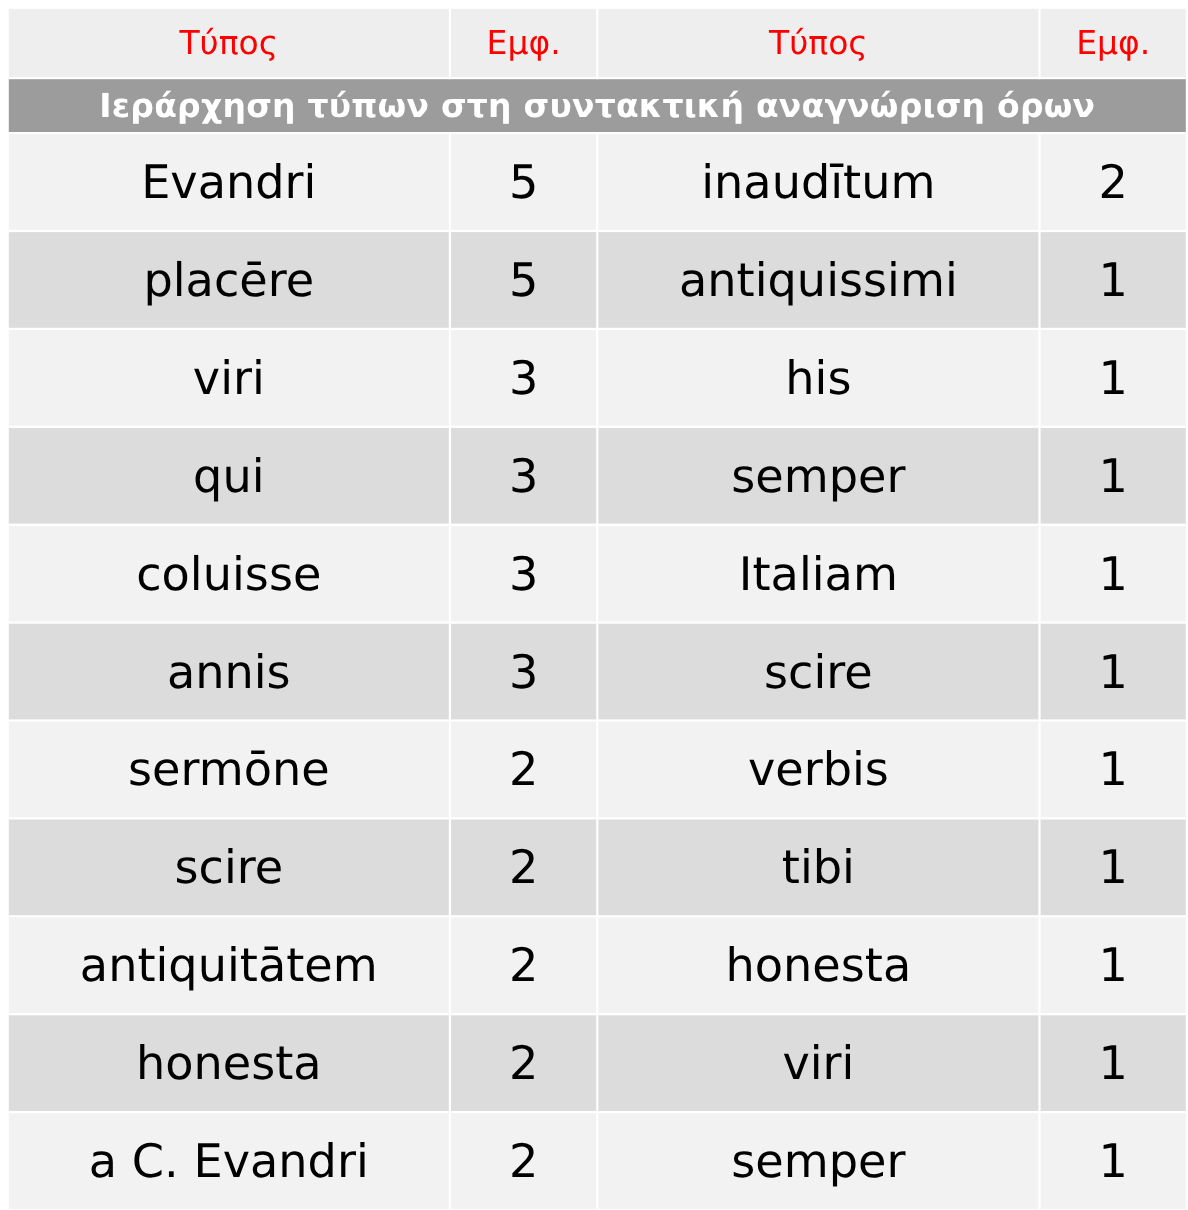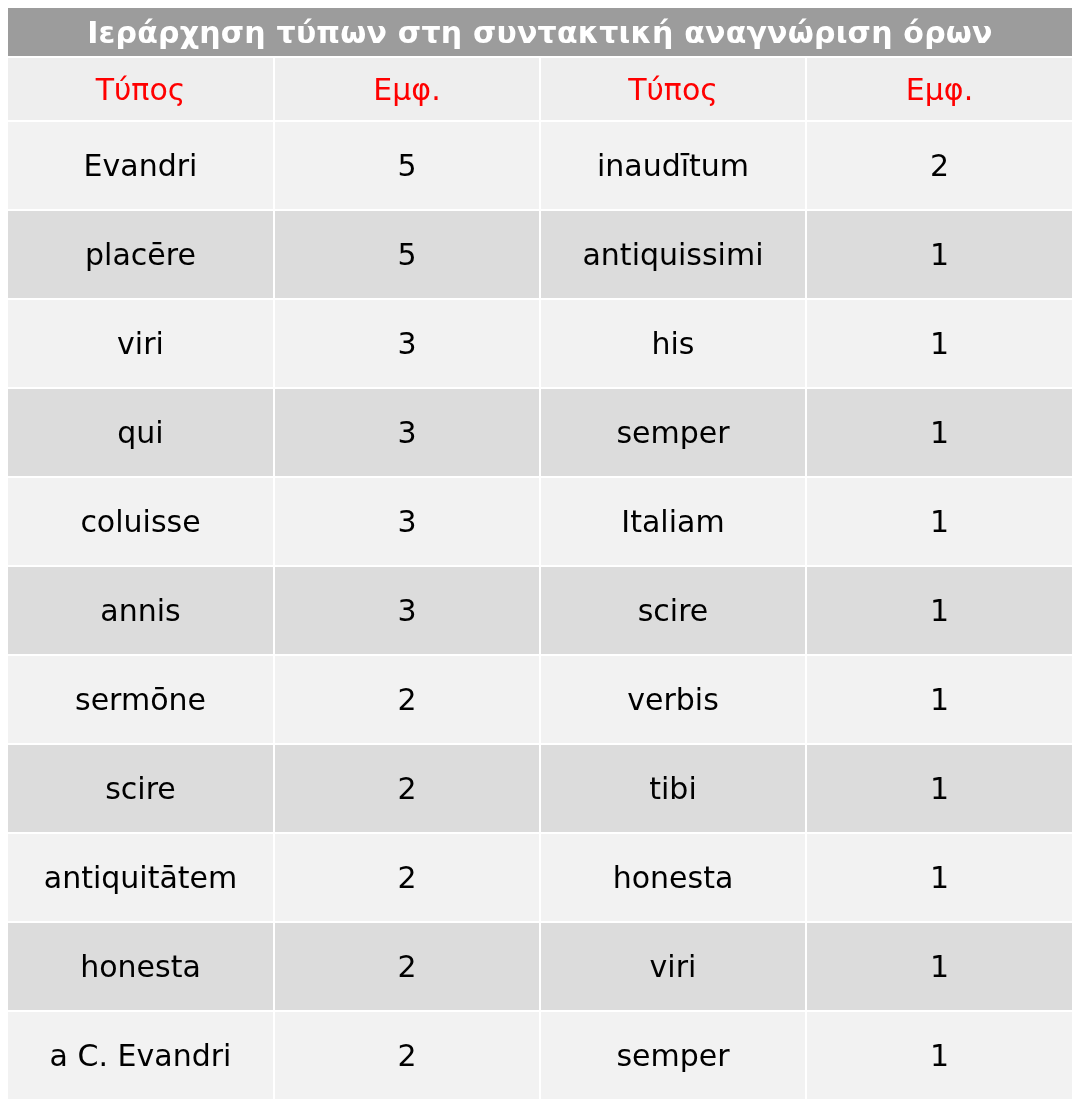--- a/index.html
+++ b/index.html
@@ -46,48 +46,48 @@
     font-size: 30px;
     font-weight: normal;
     text-align: center;
     height: 62px;
     border-bottom: 2px solid #ffffff;
     font-family: "DejaVu Sans", sans-serif;
   }
   .row-a td { background: #f2f2f2; }
   .row-b td { background: #dcdcdc; }
   .data-cell {
-    font-size: 30px;
+    font-size: 42px;
     color: #000000;
     text-align: center;
     height: 87px;
     border-bottom: 2px solid #ffffff;
     font-family: "DejaVu Sans", sans-serif;
   }
   
   .col-sep {
     border-right: 2px solid #ffffff;
   }
   .w-type { width: 400px; }
   .w-cnt  { width: 132px; }
 </style>
 </head>
 <body>
 
 <div class="sheet">
   <table class="freq">
     <thead>
       <tr>
-        <th class="title-cell" colspan="4">Ιεράρχηση τύπων στη συντακτική αναγνώριση όρων</th>
-      </tr>
-      <tr>
         <th class="hdr-cell col-sep w-type">Τύπος</th>
         <th class="hdr-cell col-sep w-cnt">Εμφ.</th>
         <th class="hdr-cell col-sep w-type">Τύπος</th>
         <th class="hdr-cell w-cnt">Εμφ.</th>
+      </tr>
+      <tr>
+        <th class="title-cell" colspan="4">Ιεράρχηση τύπων στη συντακτική αναγνώριση όρων</th>
       </tr>
     </thead>
     <tbody id="table-body">
         <tr class="row-a">
           <td class="data-cell col-sep w-type">Evandri</td>
           <td class="data-cell col-sep w-cnt">5</td>
           <td class="data-cell col-sep w-type">inaudītum</td>
           <td class="data-cell w-cnt">2</td>
         </tr>
         <tr class="row-b">

